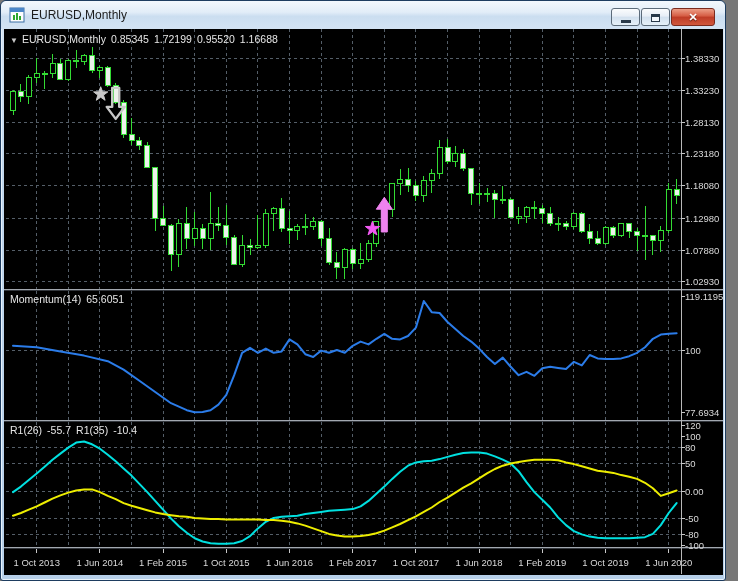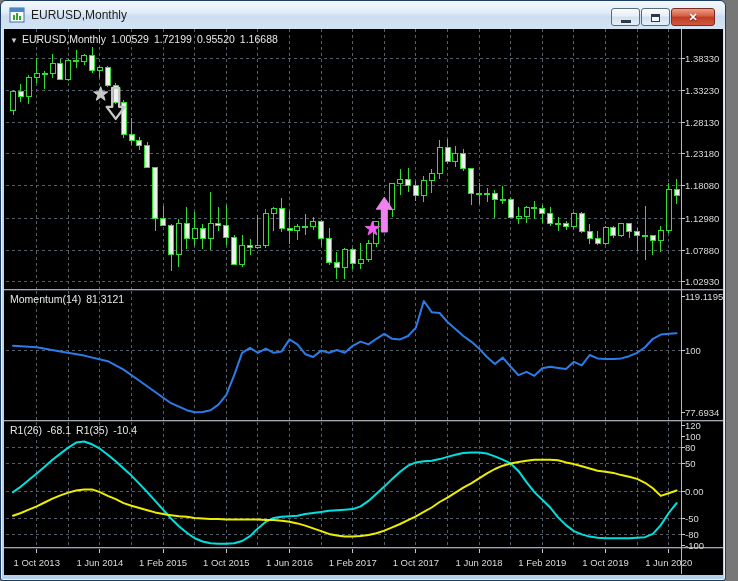--- a/index.html
+++ b/index.html
@@ -381,24 +381,24 @@
         <text x="475.1" y="537" fill="#D9D9D9" font-size="9.5" text-anchor="middle">1 Jun 2018</text>
         <line x1="538.3000000000001" y1="520" x2="538.3000000000001" y2="524" stroke="#C8C8C8" stroke-width="1" shape-rendering="crispEdges"></line>
         <text x="538.3000000000001" y="537" fill="#D9D9D9" font-size="9.5" text-anchor="middle">1 Feb 2019</text>
         <line x1="601.5" y1="520" x2="601.5" y2="524" stroke="#C8C8C8" stroke-width="1" shape-rendering="crispEdges"></line>
         <text x="601.5" y="537" fill="#D9D9D9" font-size="9.5" text-anchor="middle">1 Oct 2019</text>
         <line x1="664.7" y1="520" x2="664.7" y2="524" stroke="#C8C8C8" stroke-width="1" shape-rendering="crispEdges"></line>
         <text x="664.7" y="537" fill="#D9D9D9" font-size="9.5" text-anchor="middle">1 Jun 2020</text>
       </svg>
 
     <div class="pane-label" style="left:6px;top:4px;">
-      <span class="tri">▼</span><span>EURUSD,Monthly</span><span>1.00529</span><span>1.72199</span><span>0.95520</span><span>1.16688</span>
+      <span class="tri">▼</span><span>EURUSD,Monthly</span><span>0.85345</span><span>1.72199</span><span>0.95520</span><span>1.16688</span>
     </div>
 
     <div class="pane-label" style="left:6px;top:264px;">
-      <span>Momentum(14)</span><span>81.3121</span>
+      <span>Momentum(14)</span><span>65.6051</span>
     </div>
 
     <div class="pane-label" style="left:6px;top:395px;">
-      <span>R1(26)</span><span>-68.1</span><span>R1(35)</span><span>-10.4</span>
+      <span>R1(26)</span><span>-55.7</span><span>R1(35)</span><span>-10.4</span>
     </div>
   </div>
 </div>
 
 </body></html>

